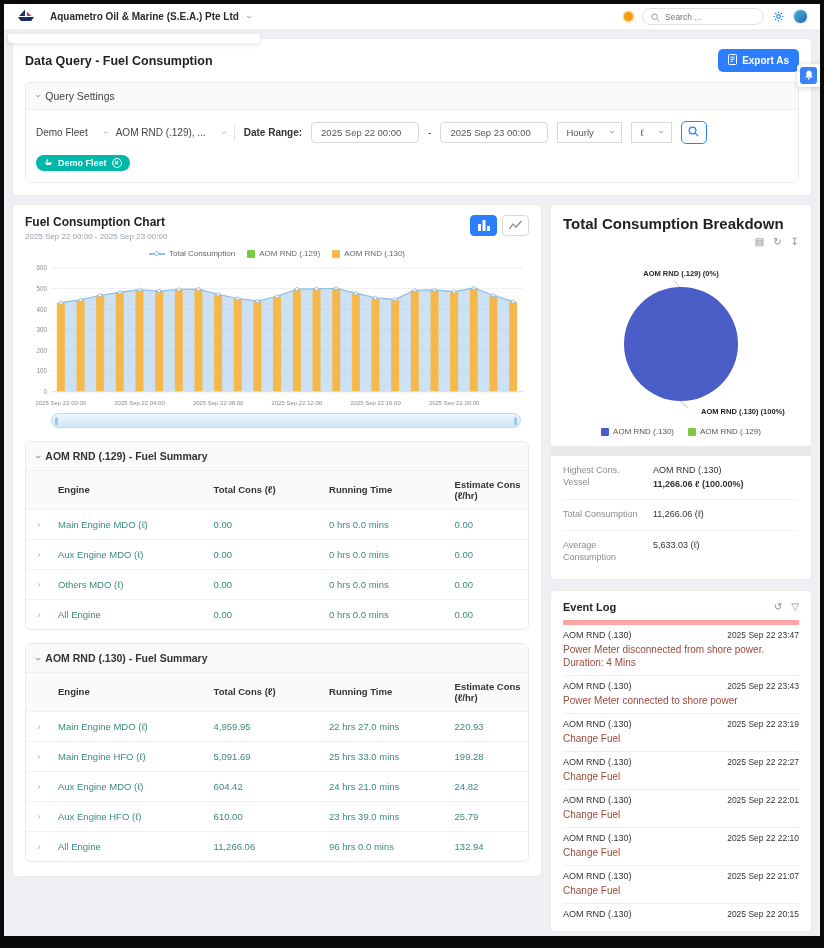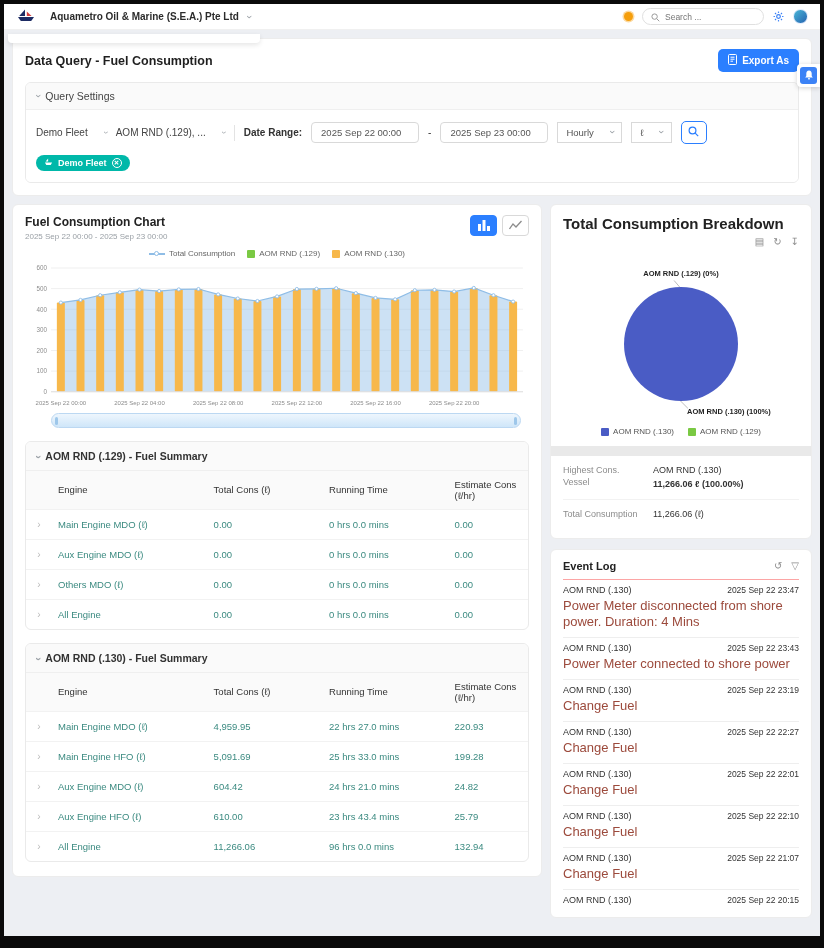--- a/index.html
+++ b/index.html
@@ -68,60 +68,60 @@
   #fuel-chart{display:block;width:100%}
   .brush{height:15px;border:1px solid #bcd8f2;border-radius:8px;background:linear-gradient(#eef6fd,#cfe6f9);margin:3px 8px 0 26px;position:relative;cursor:ew-resize}
   .brush::before,.brush::after{content:"";position:absolute;top:3px;width:3px;height:8px;background:#9ec7ea;border-radius:2px}
   .brush::before{left:3px}
   .brush::after{right:3px}
 
   
   .summary{border:1px solid #eaeaea;border-radius:6px;margin-top:13px;overflow:hidden}
   .summary-head{display:flex;align-items:flex-end;gap:6px;background:#fafafa;padding:8px 10px;font-size:10.5px;font-weight:bold;color:#333;border-bottom:1px solid #efefef;cursor:pointer}
   .summary table{width:100%;border-collapse:collapse;font-size:9.5px}
-  .summary thead th{background:#fafafa;color:#333;font-weight:normal;text-align:left;padding:8px 6px}
+  .summary thead th{background:#fafafa;color:#333;font-weight:bold;text-align:left;padding:8px 6px}
   .summary tbody td{padding:9px 6px;border-top:1px solid #f2f2f2;color:#3b8a80}
   .summary .exp-col{width:26px}
   .summary td.exp{color:#bbb;text-align:center;cursor:pointer;font-size:10px}
   .summary th:nth-child(2){width:31%}
   .summary th:nth-child(3){width:23%}
   .summary th:nth-child(4){width:25%}
 
   
   .bd-card{padding:10px 12px 4px}
   .bd-title{font-size:15px;font-weight:bold;color:#222}
   .bd-icons{display:flex;justify-content:flex-end;gap:9px;color:#8c8c8c;font-size:10px;margin:4px 0 0}
   .bd-icons span{cursor:pointer}
   .pie-wrap{position:relative;height:178px}
   .pie-circle{position:absolute;left:61px;top:40px;width:114px;height:114px;border-radius:50%}
   .pie-anno{position:absolute;font-size:7.5px;font-weight:bold;color:#1f1f1f;white-space:nowrap}
   .pie-anno.top{left:42px;top:22px;width:152px;text-align:center}
-  .pie-anno.bottom{left:124px;top:160px}
+  .pie-anno.bottom{left:138px;top:160px}
   .pie-conn{position:absolute;left:0;top:0;width:100%;height:100%}
   .bd-legend{display:flex;justify-content:center;gap:14px;font-size:8px;color:#555;margin-top:2px}
   .bd-scroll{height:10px;background:#e9e9e9;margin:10px -12px 0;cursor:pointer}
   .stats{padding:0 0 4px}
   .stat-row{display:flex;border-bottom:1px solid #f2f2f2;padding:8px 0;font-size:9px}
   .stat-row:last-child{border-bottom:none}
   .stat-label{width:90px;flex:none;color:#8c8c8c;padding-right:6px;line-height:1.35}
   .stat-val{color:#333;line-height:1.5}
   .stat-val .bold{font-weight:bold}
 
   
   .ev-card{padding:8px 12px 6px}
-  .ev-head{display:flex;justify-content:space-between;align-items:flex-start;padding:2px 0 7px;border-bottom:1px solid #fca5a5}
+  .ev-head{display:flex;justify-content:space-between;align-items:flex-start;padding:2px 0 7px;border-bottom:5px solid #fca5a5}
   .ev-title{font-size:11px;font-weight:bold;color:#222}
   .ev-icons{display:flex;gap:9px;color:#8c8c8c;font-size:10px}
   .ev-icons span{cursor:pointer}
   .ev-entry{padding:5px 0 6px;border-bottom:1px solid #eee}
   .ev-entry:last-child{border-bottom:none}
   .ev-top{display:flex;justify-content:space-between;align-items:baseline}
   .ev-vessel{font-size:9px;color:#333}
   .ev-time{font-size:8.5px;color:#333}
-  .ev-desc{font-size:13px;color:#9c4a3c;margin-top:3px;line-height:1.3}
+  .ev-desc{font-size:10px;color:#9c4a3c;margin-top:3px;line-height:1.3}
 </style>
 </head>
 <body>
 
 <div class="frame">
   <div class="app">
 
     <div class="topbar">
       <div class="brand">
         <span>
@@ -446,21 +446,21 @@
                       <td class="exp">›</td>
                       <td>Aux Engine MDO (ℓ)</td>
                       <td>604.42</td>
                       <td>24 hrs 21.0 mins</td>
                       <td>24.82</td>
                     </tr>
                     <tr>
                       <td class="exp">›</td>
                       <td>Aux Engine HFO (ℓ)</td>
                       <td>610.00</td>
-                      <td>23 hrs 43.4 mins</td>
+                      <td>23 hrs 39.0 mins</td>
                       <td>25.79</td>
                     </tr>
                     <tr>
                       <td class="exp">›</td>
                       <td>All Engine</td>
                       <td>11,266.06</td>
                       <td>96 hrs 0.0 mins</td>
                       <td>132.94</td>
                     </tr>
                   </tbody>
@@ -504,20 +504,26 @@
                     <div class="">AOM RND (.130)</div>
                     <div class="bold">11,266.06 ℓ (100.00%)</div>
                   </div>
                 </div>
                 <div class="stat-row">
                   <div class="stat-label">Total Consumption</div>
                   <div class="stat-val">
                     <div class="">11,266.06 (ℓ)</div>
                   </div>
                 </div>
+                <div class="stat-row">
+                  <div class="stat-label">Average Consumption</div>
+                  <div class="stat-val">
+                    <div class="">5,633.03 (ℓ)</div>
+                  </div>
+                </div>
               </div>
           </section>
 
           <section class="card ev-card">
             <div class="ev-head">
               <span class="ev-title">Event Log</span>
               <span class="ev-icons">
                 <span>↺</span>
                 <span>▽</span>
               </span>

